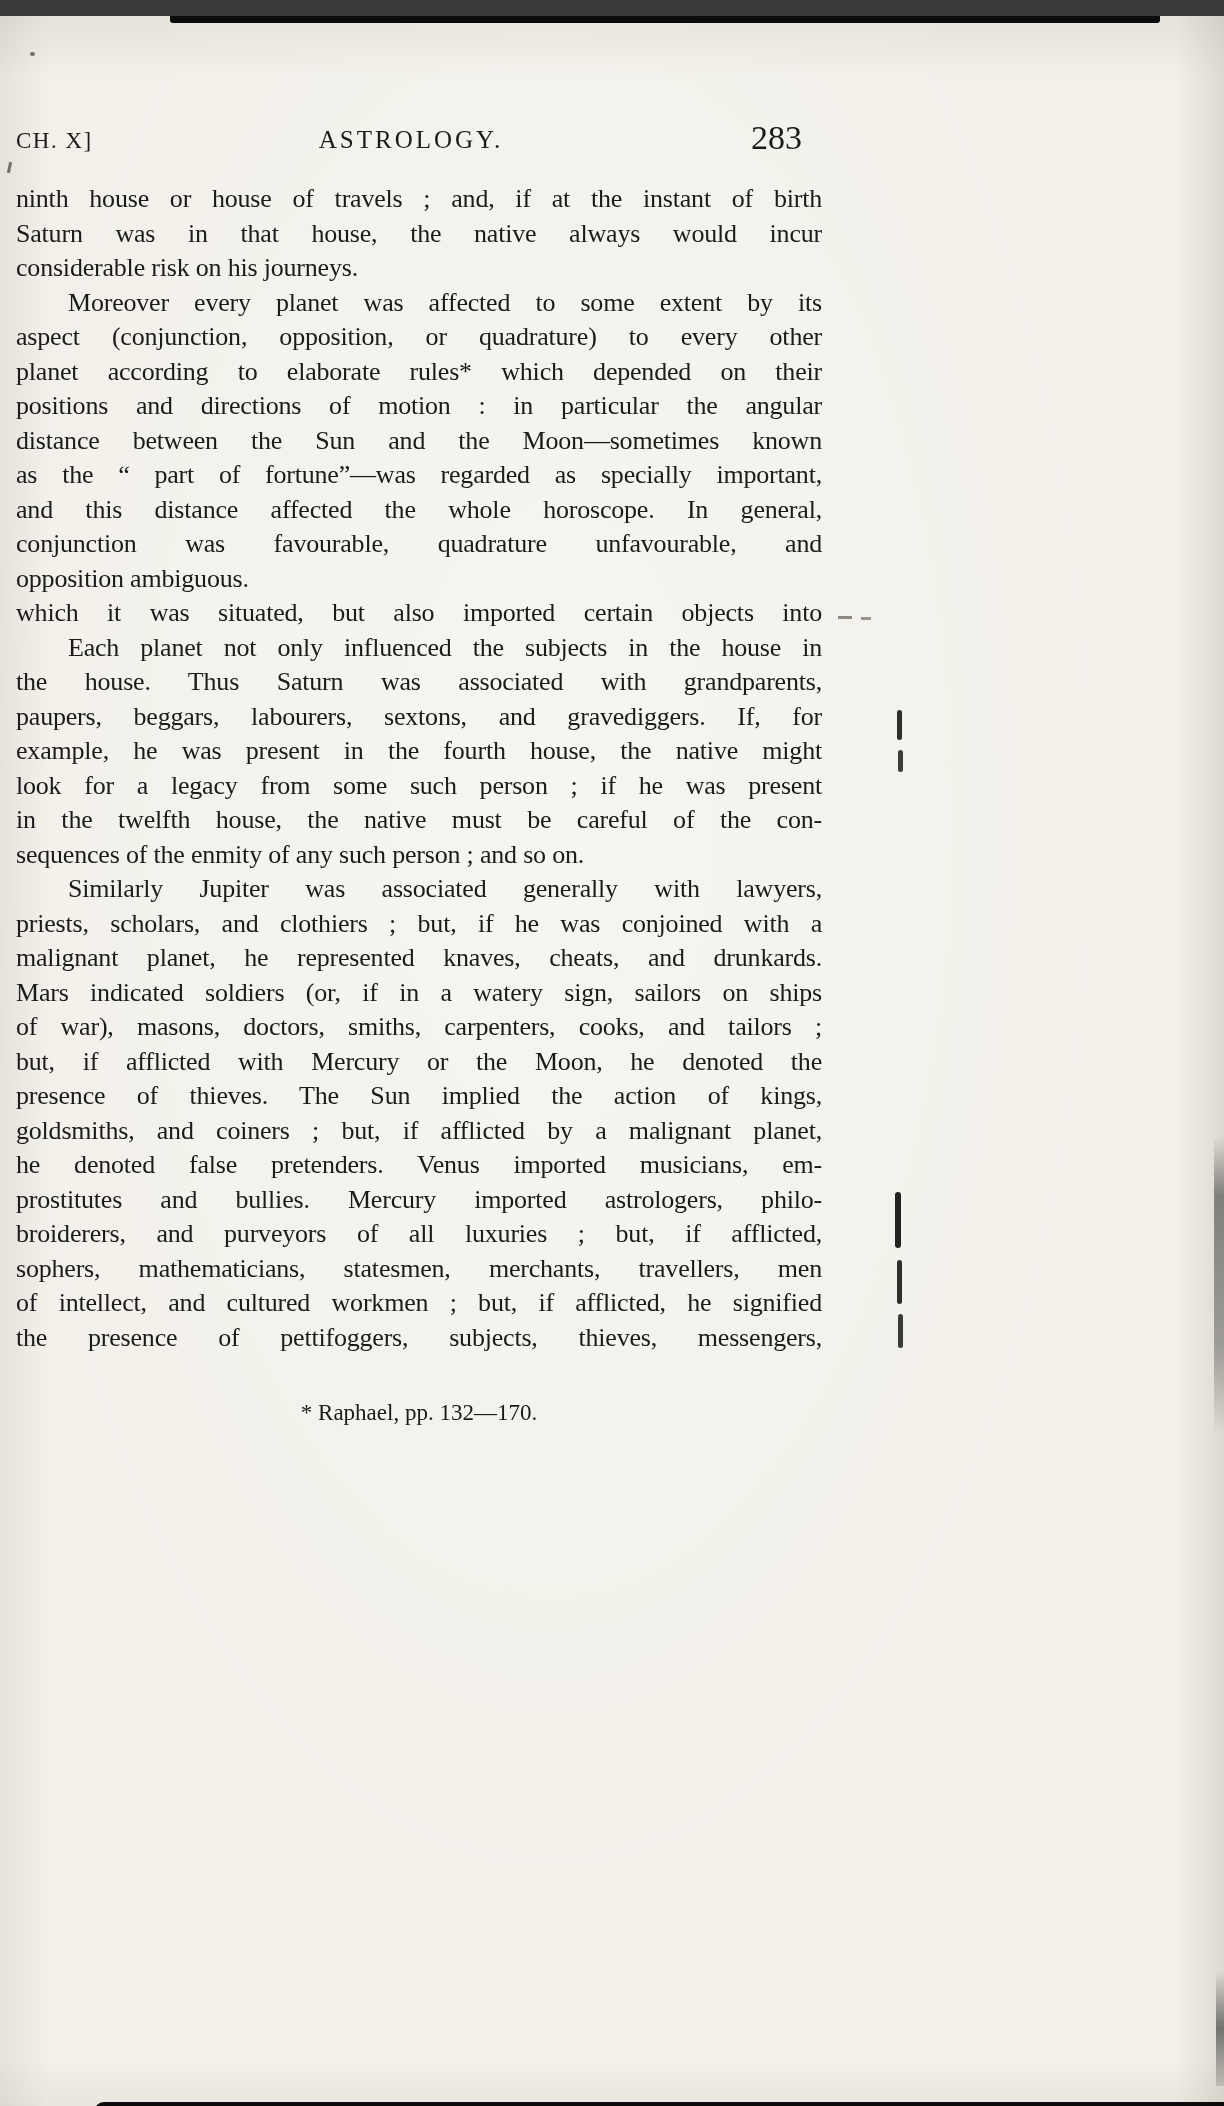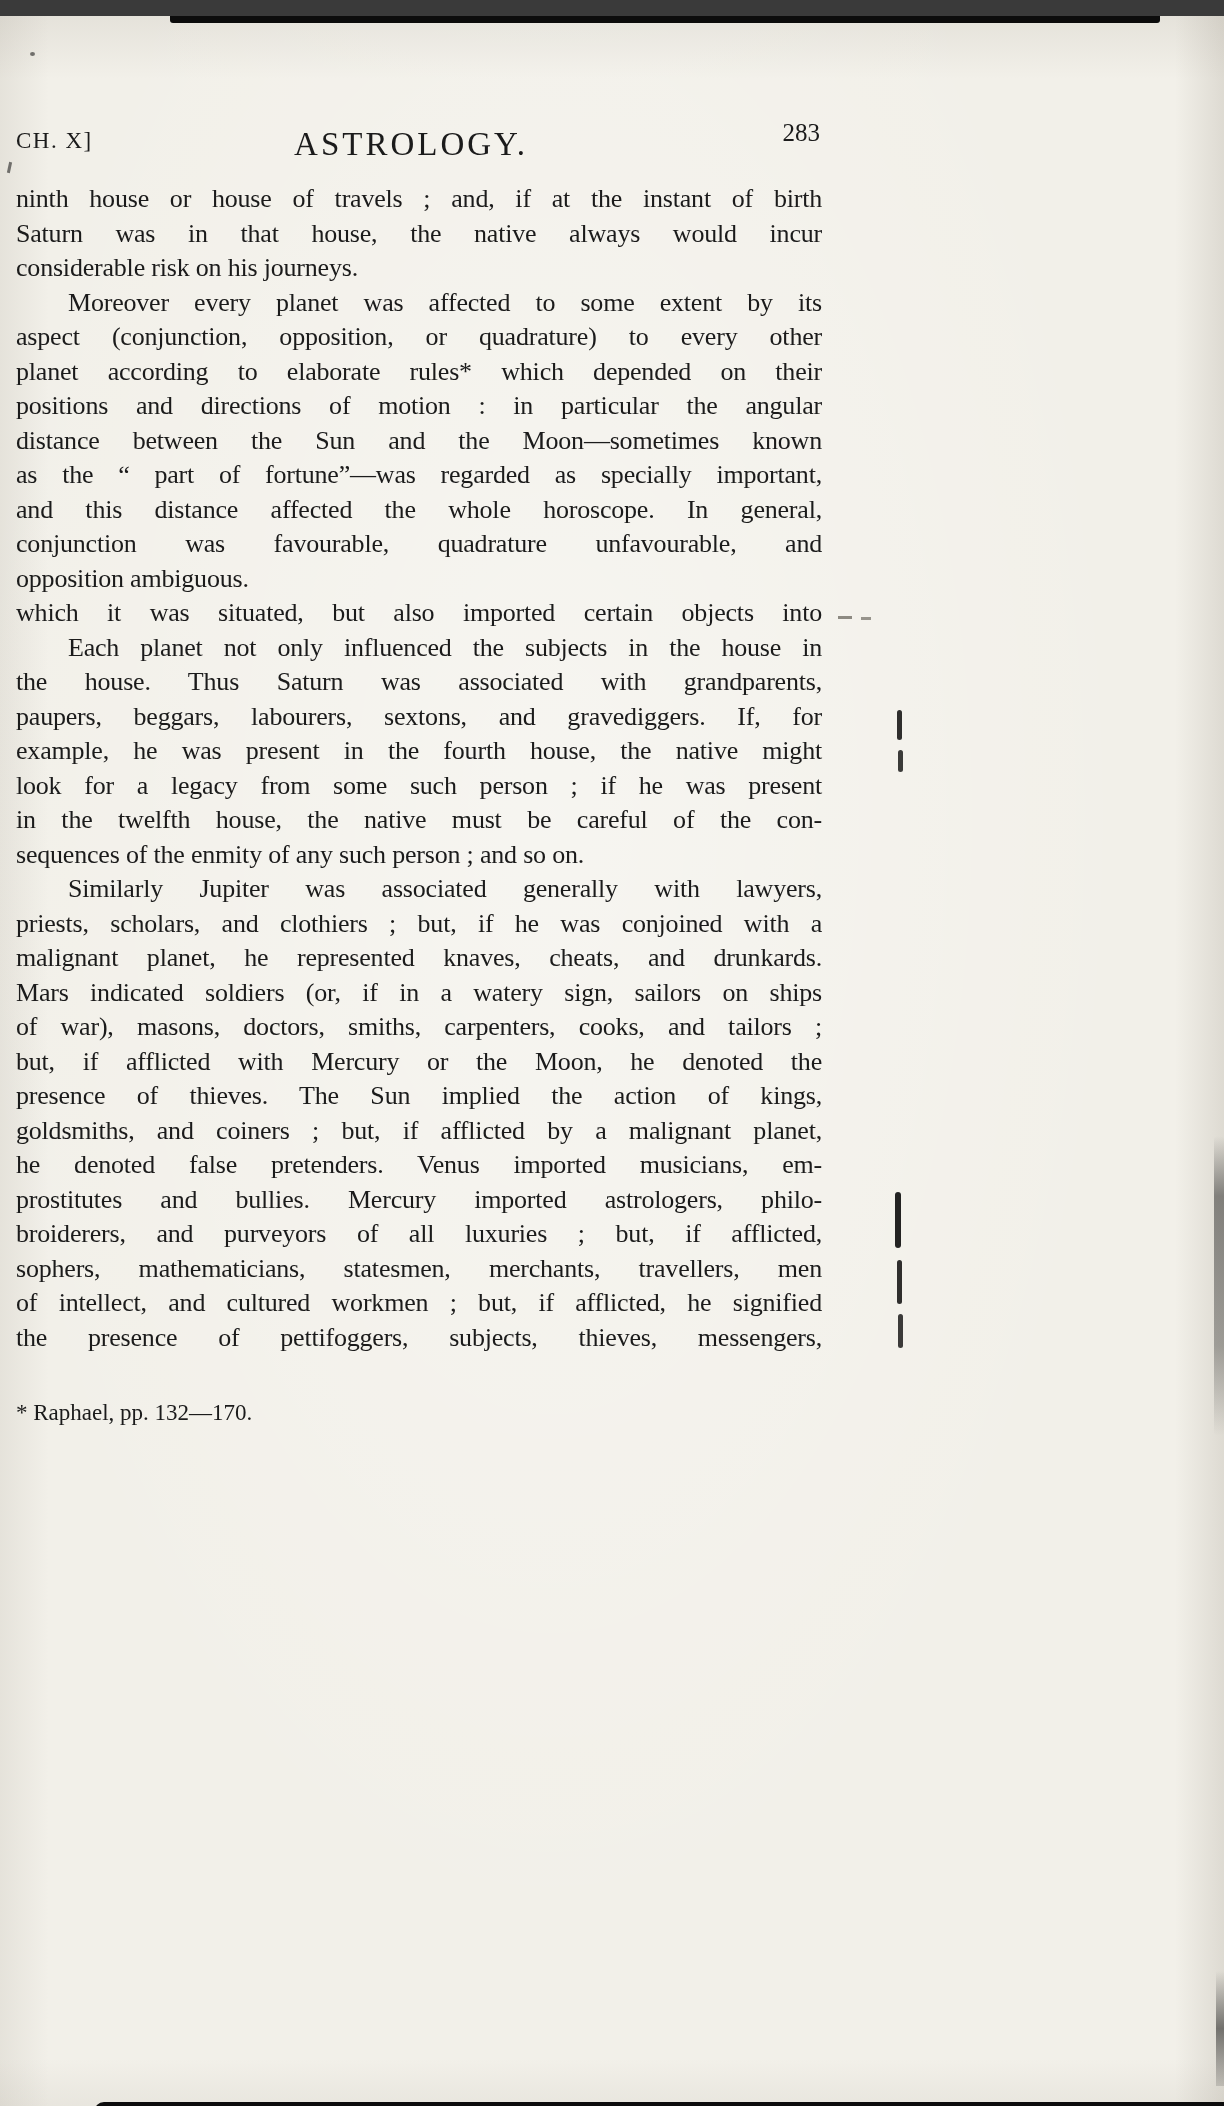--- a/index.html
+++ b/index.html
@@ -14,33 +14,33 @@
       radial-gradient(ellipse at 45% 38%, rgba(255,255,255,0.35), rgba(255,255,255,0) 62%),
       linear-gradient(90deg, rgba(115,105,90,0.10), rgba(0,0,0,0) 4%, rgba(0,0,0,0) 96%, rgba(115,105,90,0.16)),
       linear-gradient(180deg, rgba(115,105,90,0.10), rgba(0,0,0,0) 3%, rgba(0,0,0,0) 97%, rgba(115,105,90,0.10));
     color: var(--ink, #1b1b1b);
     font-family: "Liberation Serif", "DejaVu Serif", serif;
     overflow: hidden;
   }
 
   .page-header { position: absolute; left: 16px; top: 103px; width: 806px; height: 44px; }
   .chapter      { position: absolute; left: 0; top: 9px;  font-size: 23px; letter-spacing: 1.5px; }
-  .running-title{ position: absolute; left: 0; right: 16px; top: 7px; text-align: center; font-size: 33px; letter-spacing: 3px; }
-  .page-number  { position: absolute; right: 2px; top: 0; font-size: 25px; }
+  .running-title{ position: absolute; left: 0; right: 16px; top: 7px; text-align: center; font-size: 25px; letter-spacing: 3px; }
+  .page-number  { position: absolute; right: 20px; top: 0; font-size: 34px; }
 
   .body-text {
     position: absolute; left: 16px; top: 166px; width: 806px;
     font-size: 26px; line-height: 34.5px; letter-spacing: -0.2px;
     text-justify: inter-word;
   }
   .line { text-align: justify; text-align-last: justify; white-space: normal; }
   .line.last { text-align-last: left; }
   .line.indent { text-indent: 52px; }
 
-  .footnote { position: absolute; left: 16px; top: 1384px; width: 806px; text-align: left; font-size: 23px; }
+  .footnote { position: absolute; left: 16px; top: 1384px; width: 806px; text-align: center; font-size: 23px; }
 
   
   .artifact { position: absolute; background: var(--artifact, #0c0c0c); }
   .top-bar    { left: 170px; top: 0; width: 990px; height: 7px; border-radius: 0 0 3px 3px; }
   .bottom-bar { left: 94px; top: 2086px; width: 1130px; height: 20px; border-radius: 10px 0 0 6px; }
   .mark-a { left: 897px; top: 694px;  width: 5px; height: 30px; border-radius: 3px; opacity: .85; }
   .mark-b { left: 898px; top: 734px;  width: 5px; height: 22px; border-radius: 3px; opacity: .80; }
   .mark-c { left: 895px; top: 1176px; width: 6px; height: 56px; border-radius: 3px; opacity: .90; }
   .mark-d { left: 897px; top: 1244px; width: 5px; height: 44px; border-radius: 3px; opacity: .85; }
   .mark-e { left: 898px; top: 1298px; width: 5px; height: 34px; border-radius: 3px; opacity: .80; }

